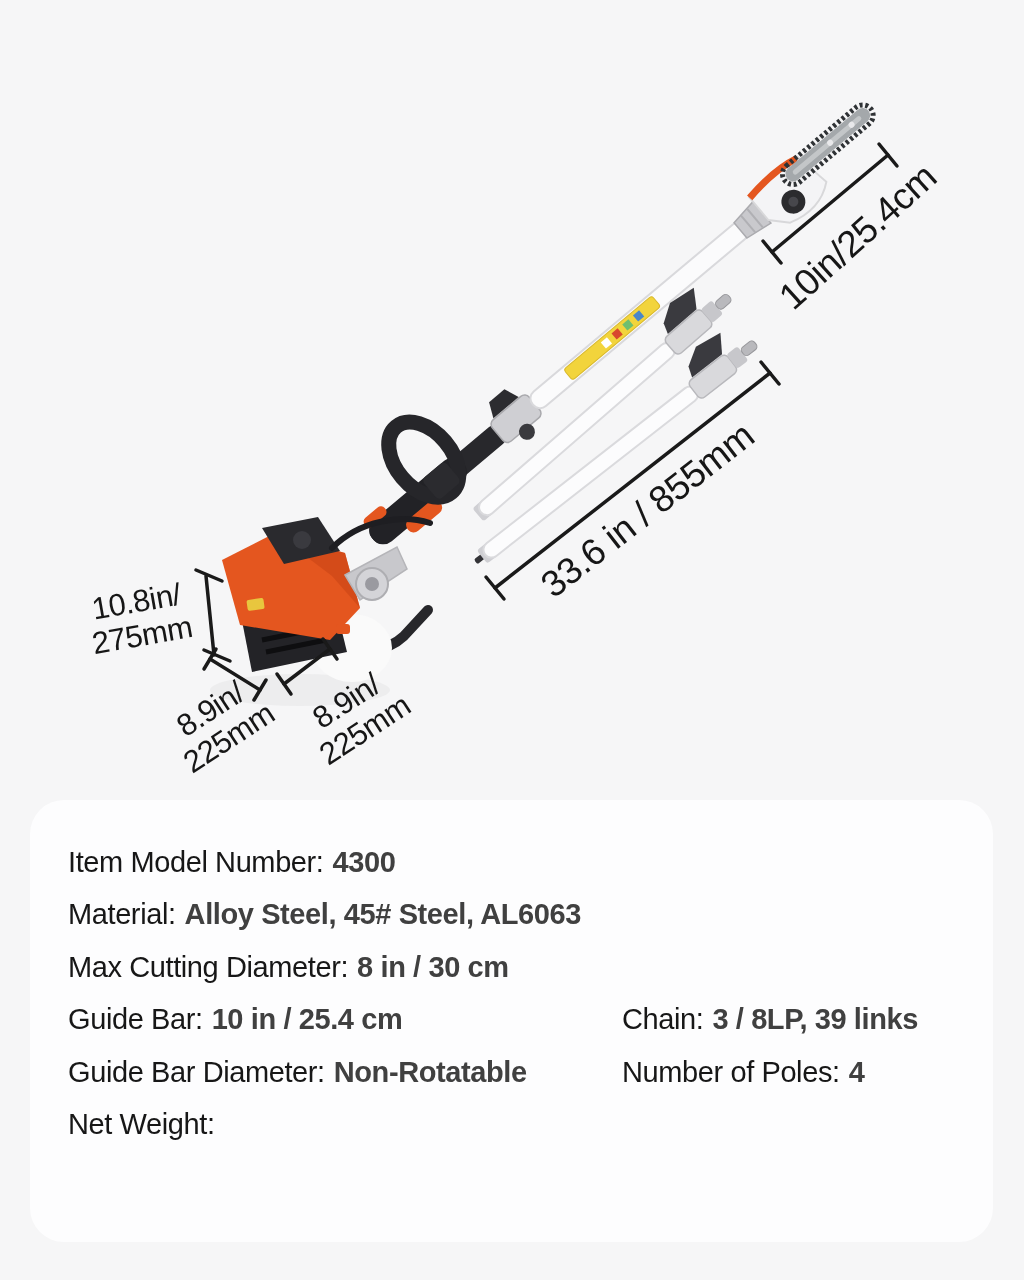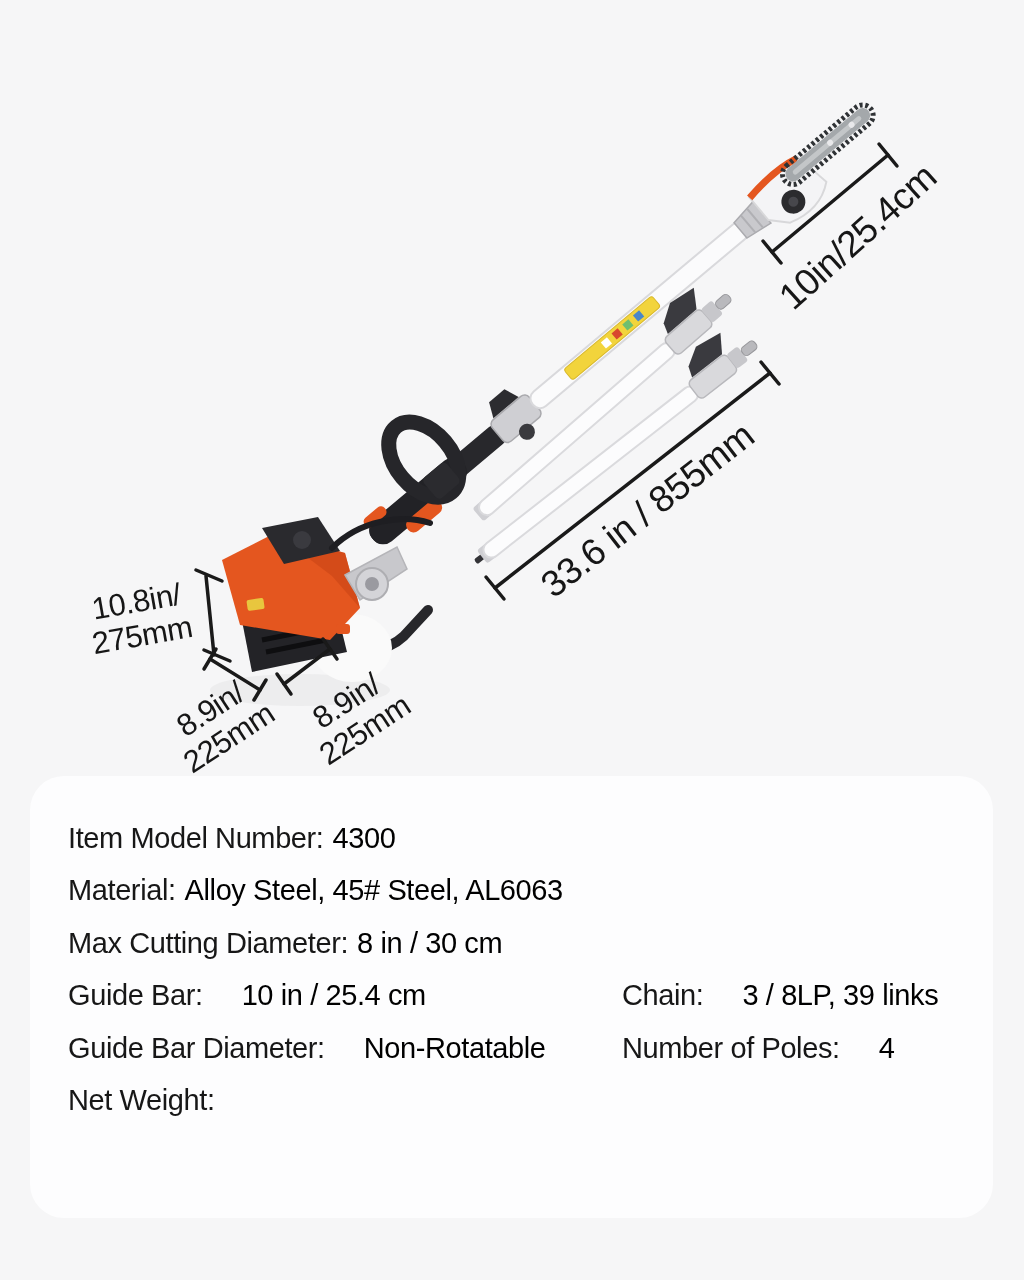--- a/index.html
+++ b/index.html
@@ -13,43 +13,43 @@
   .stage{position:absolute;left:0;top:0;width:1024px;height:1280px;}
   svg text{
     fill:#161616;
     font-family:"Liberation Sans", sans-serif;
     letter-spacing:-0.5px;
   }
   .dim-big{font-size:37px;}
   .dim-small{font-size:31px;}
   .spec-panel{
     position:absolute;
-    left:30px; top:776px;
+    left:30px; top:800px;
     width:963px; height:442px;
     background:#fdfdfe;
     border-radius:34px;
     box-sizing:border-box;
     padding:36px 38px 0 38px;
     font-size:29px;
     color:#171717;
   }
   .spec-row{
     height:52.5px;
     display:flex;
     align-items:center;
     white-space:nowrap;
     letter-spacing:-0.4px;
   }
   .spec-row.two-col{
     display:grid;
     grid-template-columns:554px auto;
   }
-  .cell{display:flex;align-items:center;white-space:nowrap;gap:30px;}
+  .cell{display:flex;align-items:center;white-space:nowrap;}
   .lbl{color:#171717;font-weight:500;margin-right:9px;}
-  .val{color:#000000;font-weight:400;}
+  .val{color:#404040;font-weight:700;}
 </style>
 </head>
 <body>
 
 <div class="stage">
 
   <svg width="1024" height="800" viewBox="0 0 1024 800">
 
     <ellipse cx="300" cy="690" rx="90" ry="16" fill="#ededee"></ellipse>
 

